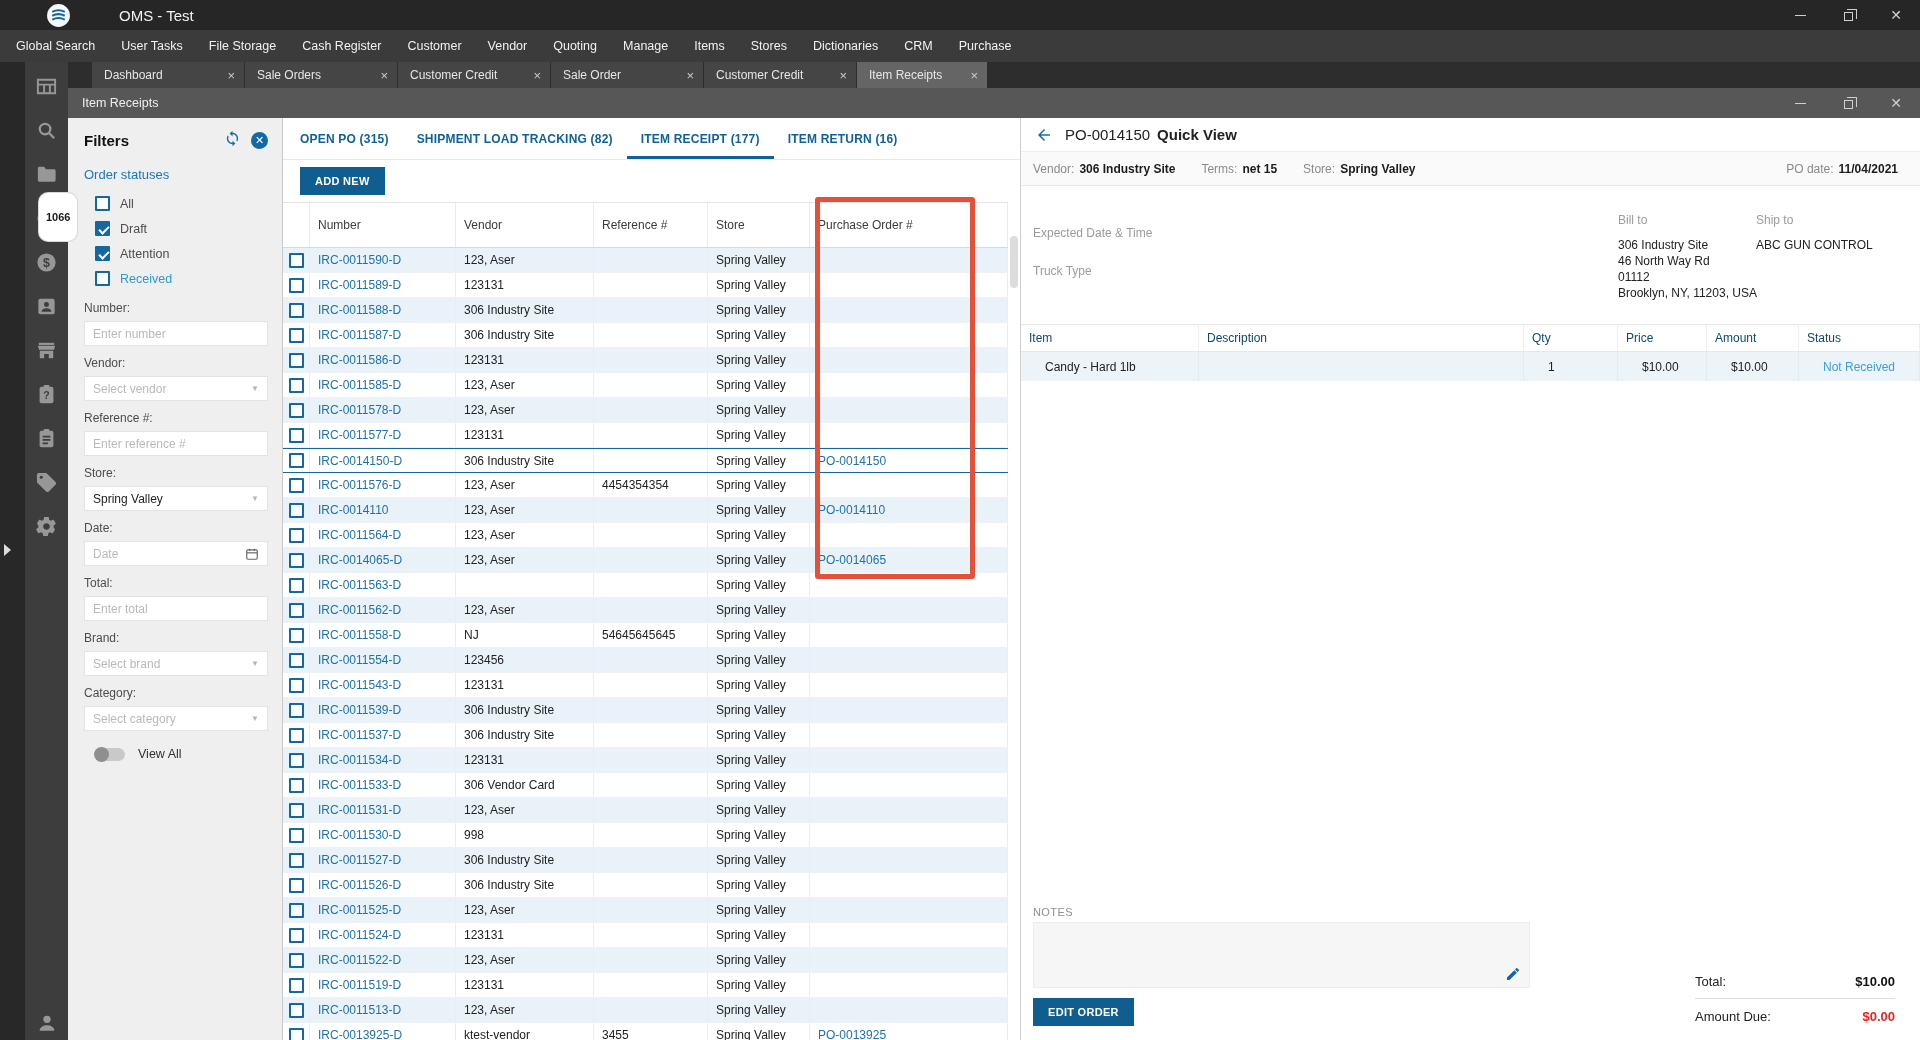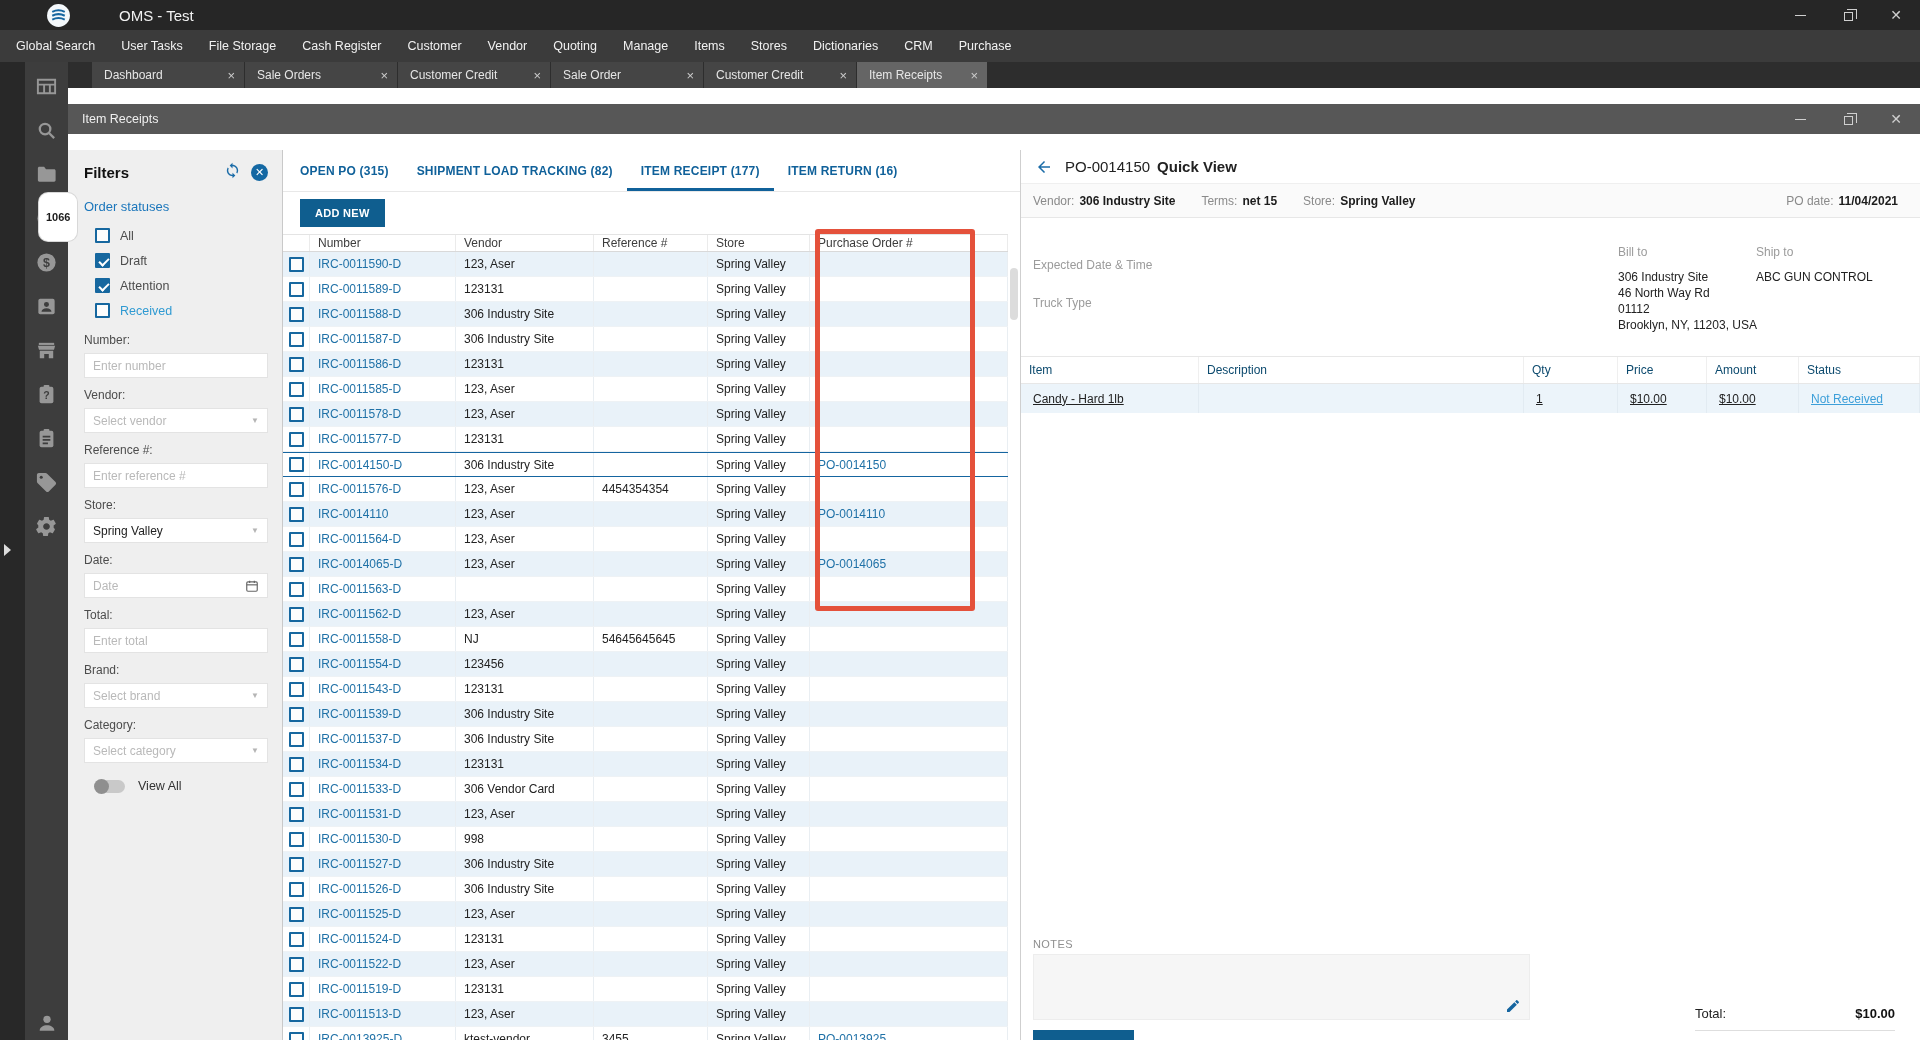--- a/index.html
+++ b/index.html
@@ -27,21 +27,21 @@
   .rail{width:68px;background:#3d3d3d;position:relative;flex:none;}
   .rail-edge{position:absolute;left:0;top:0;bottom:0;width:25px;background:#282828;}
   .rail-expand{position:absolute;left:4px;top:482px;width:0;height:0;border-top:6px solid transparent;border-bottom:6px solid transparent;border-left:7px solid #dcdcdc;}
   .rail-icons{position:absolute;left:25px;right:0;top:2px;display:flex;flex-direction:column;align-items:center;}
   .rail-icon{height:44px;display:flex;align-items:center;justify-content:center;width:100%;}
   .rail-icon svg{width:23px;height:23px;}
   .rail-badge{position:absolute;left:39px;top:131px;background:#fff;border-radius:9px;padding:18px 7px;font-size:11px;font-weight:bold;color:#1c1c1c;box-shadow:0 0 0 1px #d8d8d8;z-index:5;}
   .rail-user{position:absolute;bottom:6px;left:25px;right:0;display:flex;justify-content:center;}
   .rail-user svg{width:22px;height:22px;}
 
-  .workspace{flex:1;display:flex;flex-direction:column;min-width:0;gap:16px;}
+  .workspace{flex:1;display:flex;flex-direction:column;min-width:0;}
 
   
   .tabstrip{height:26px;background:#2d2d2d;display:flex;padding-left:24px;}
   .wtab{width:152px;background:#454545;color:#e6e6e6;font-size:12px;display:flex;align-items:center;padding:0 9px 0 12px;margin-right:1px;}
   .wtab.active{background:#656565;width:130px;}
   .wtab-label{flex:1;overflow:hidden;white-space:nowrap;}
   .wtab-close{color:#cccccc;font-size:13px;margin-left:6px;}
 
   
   .inner-titlebar{height:30px;background:#575757;display:flex;align-items:center;color:#efefef;font-size:12.5px;padding-left:14px;}
@@ -78,21 +78,21 @@
 
   
   .list-panel{width:737px;flex:none;background:#fff;position:relative;display:flex;flex-direction:column;min-height:0;}
   .content-tabs{height:42px;flex:none;display:flex;align-items:stretch;padding-left:17px;border-bottom:1px solid #e8e8e8;}
   .ctab{font-size:12px;font-weight:bold;color:#10619a;letter-spacing:.2px;padding:0 14px;display:flex;align-items:center;position:relative;}
   .ctab:first-child{padding-left:0;}
   .ctab.active::after{content:'';position:absolute;left:0;right:0;bottom:0;height:3px;background:#10619a;}
   .addnew-row{height:42px;flex:none;display:flex;align-items:center;padding-left:17px;}
   .btn-primary{background:#0f5e8f;color:#fff;font-size:11px;font-weight:bold;height:28px;padding:0 15px;display:inline-flex;align-items:center;border:none;letter-spacing:.3px;}
   .rtable{width:calc(100% - 12px);flex:1;min-height:0;overflow:hidden;font-size:12px;display:flex;flex-direction:column;}
-  .thead{display:grid;grid-template-columns:27px 146px 138px 114px 102px 1fr;height:18px;flex:none;border-top:1px solid #e4e4e4;border-bottom:1px solid #d9d9d9;color:#3c3c3c;text-align:right;}
+  .thead{display:grid;grid-template-columns:27px 146px 138px 114px 102px 1fr;height:46px;flex:none;border-top:1px solid #e4e4e4;border-bottom:1px solid #d9d9d9;color:#3c3c3c;text-align:right;}
   .th{padding-left:8px;border-right:1px solid #ebebeb;display:flex;align-items:center;overflow:hidden;white-space:nowrap;}
   .tbody{flex:1;overflow:hidden;}
   .trow{display:grid;grid-template-columns:27px 146px 138px 114px 102px 1fr;height:25px;border-bottom:1px solid #eef2f5;background:#fff;}
   .trow.stripe{background:#e9f2f9;}
   .trow.selected{background:#fff;border-top:1px solid #1565a0;border-bottom:1px solid #1565a0;}
   .td{padding-left:8px;display:flex;align-items:center;border-right:1px solid #e9eef2;color:#222;overflow:hidden;white-space:nowrap;}
   .td.cbcell{padding-left:0;justify-content:center;}
   .row-cb{width:15px;height:15px;}
   .link{color:#1f71a7;}
   .red-box{position:absolute;left:532px;top:79px;width:160px;height:382px;border:5px solid #e4513b;border-radius:3px;pointer-events:none;z-index:6;}
@@ -113,21 +113,21 @@
   .qv-details{height:138px;position:relative;font-size:12px;}
   .qv-gray{color:#9b9b9b;}
   .qv-expected{position:absolute;left:12px;top:26px;margin-top:14px;}
   .qv-truck{position:absolute;left:12px;top:78px;}
   .qv-billto{position:absolute;left:597px;top:26px;line-height:16px;color:#222;}
   .qv-shipto{position:absolute;left:735px;top:26px;line-height:16px;color:#222;}
   .qv-billto .qv-gray,.qv-shipto .qv-gray{margin-bottom:9px;}
   .qv-thead{display:grid;grid-template-columns:178px 325px 94px 89px 92px 1fr;height:28px;border-top:1px solid #e7e7e7;border-bottom:1px solid #e7e7e7;font-size:12px;color:#0c4a6e;}
   .qv-th{padding-left:8px;display:flex;align-items:center;border-right:1px solid #efefef;overflow:hidden;}
   .qv-row{display:grid;grid-template-columns:178px 325px 94px 89px 92px 1fr;height:29px;background:#ecf4fa;font-size:12px;color:#222;}
-  .qv-td{padding-left:12px;display:flex;align-items:center;border-right:1px solid #e2ebf2;overflow:hidden;text-decoration:underline;}
+  .qv-td{padding-left:24px;display:flex;align-items:center;border-right:1px solid #e2ebf2;overflow:hidden;}
   .qv-td.status{color:#3d9fd9;}
   .qv-notes-label{position:absolute;left:12px;top:788px;font-size:11px;color:#8f8f8f;letter-spacing:.4px;}
   .qv-notes{position:absolute;left:12px;top:804px;width:497px;height:66px;background:#f6f6f6;border:1px solid #ededed;}
   .qv-pencil{position:absolute;right:8px;bottom:5px;display:flex;}
   .qv-pencil svg{width:16px;height:16px;}
   .qv-edit-btn{position:absolute;left:12px;top:880px;}
   .qv-totals{position:absolute;right:25px;top:850px;width:200px;font-size:13px;}
   .tot-row{display:flex;justify-content:space-between;align-items:center;height:26px;}
   .tot-row .t-lbl{color:#222;}
   .tot-row .t-val{font-weight:bold;color:#111;}

